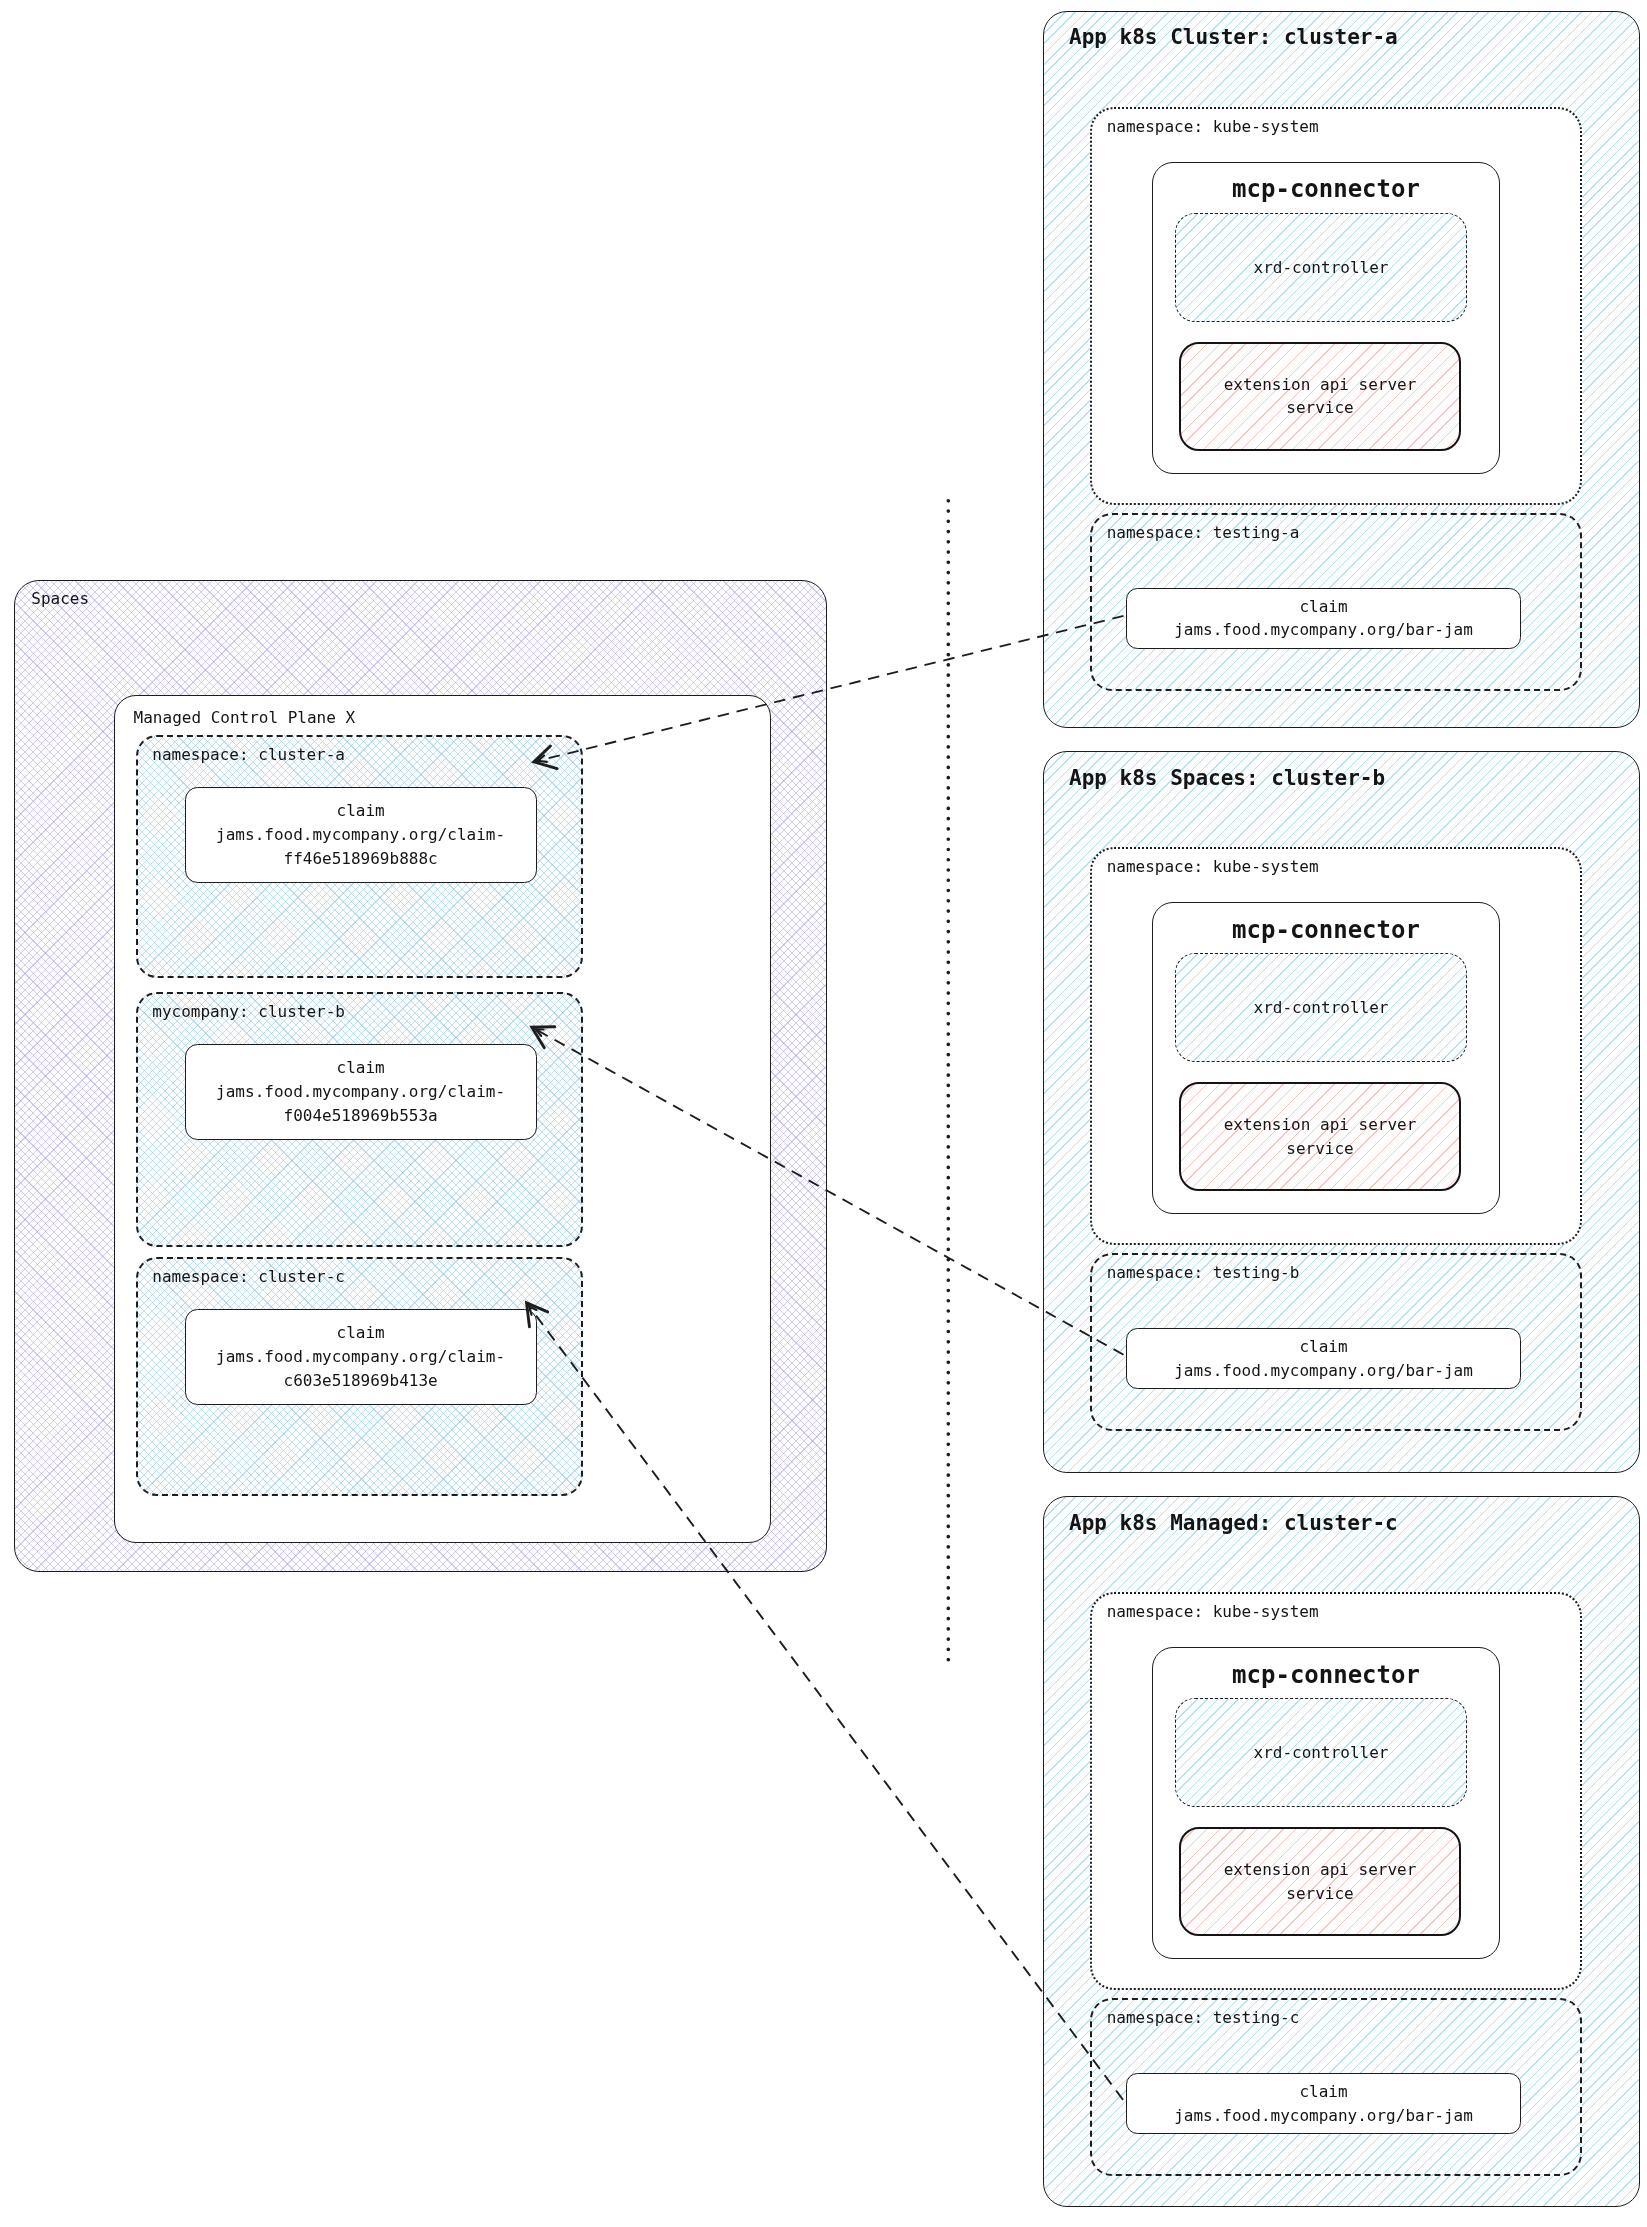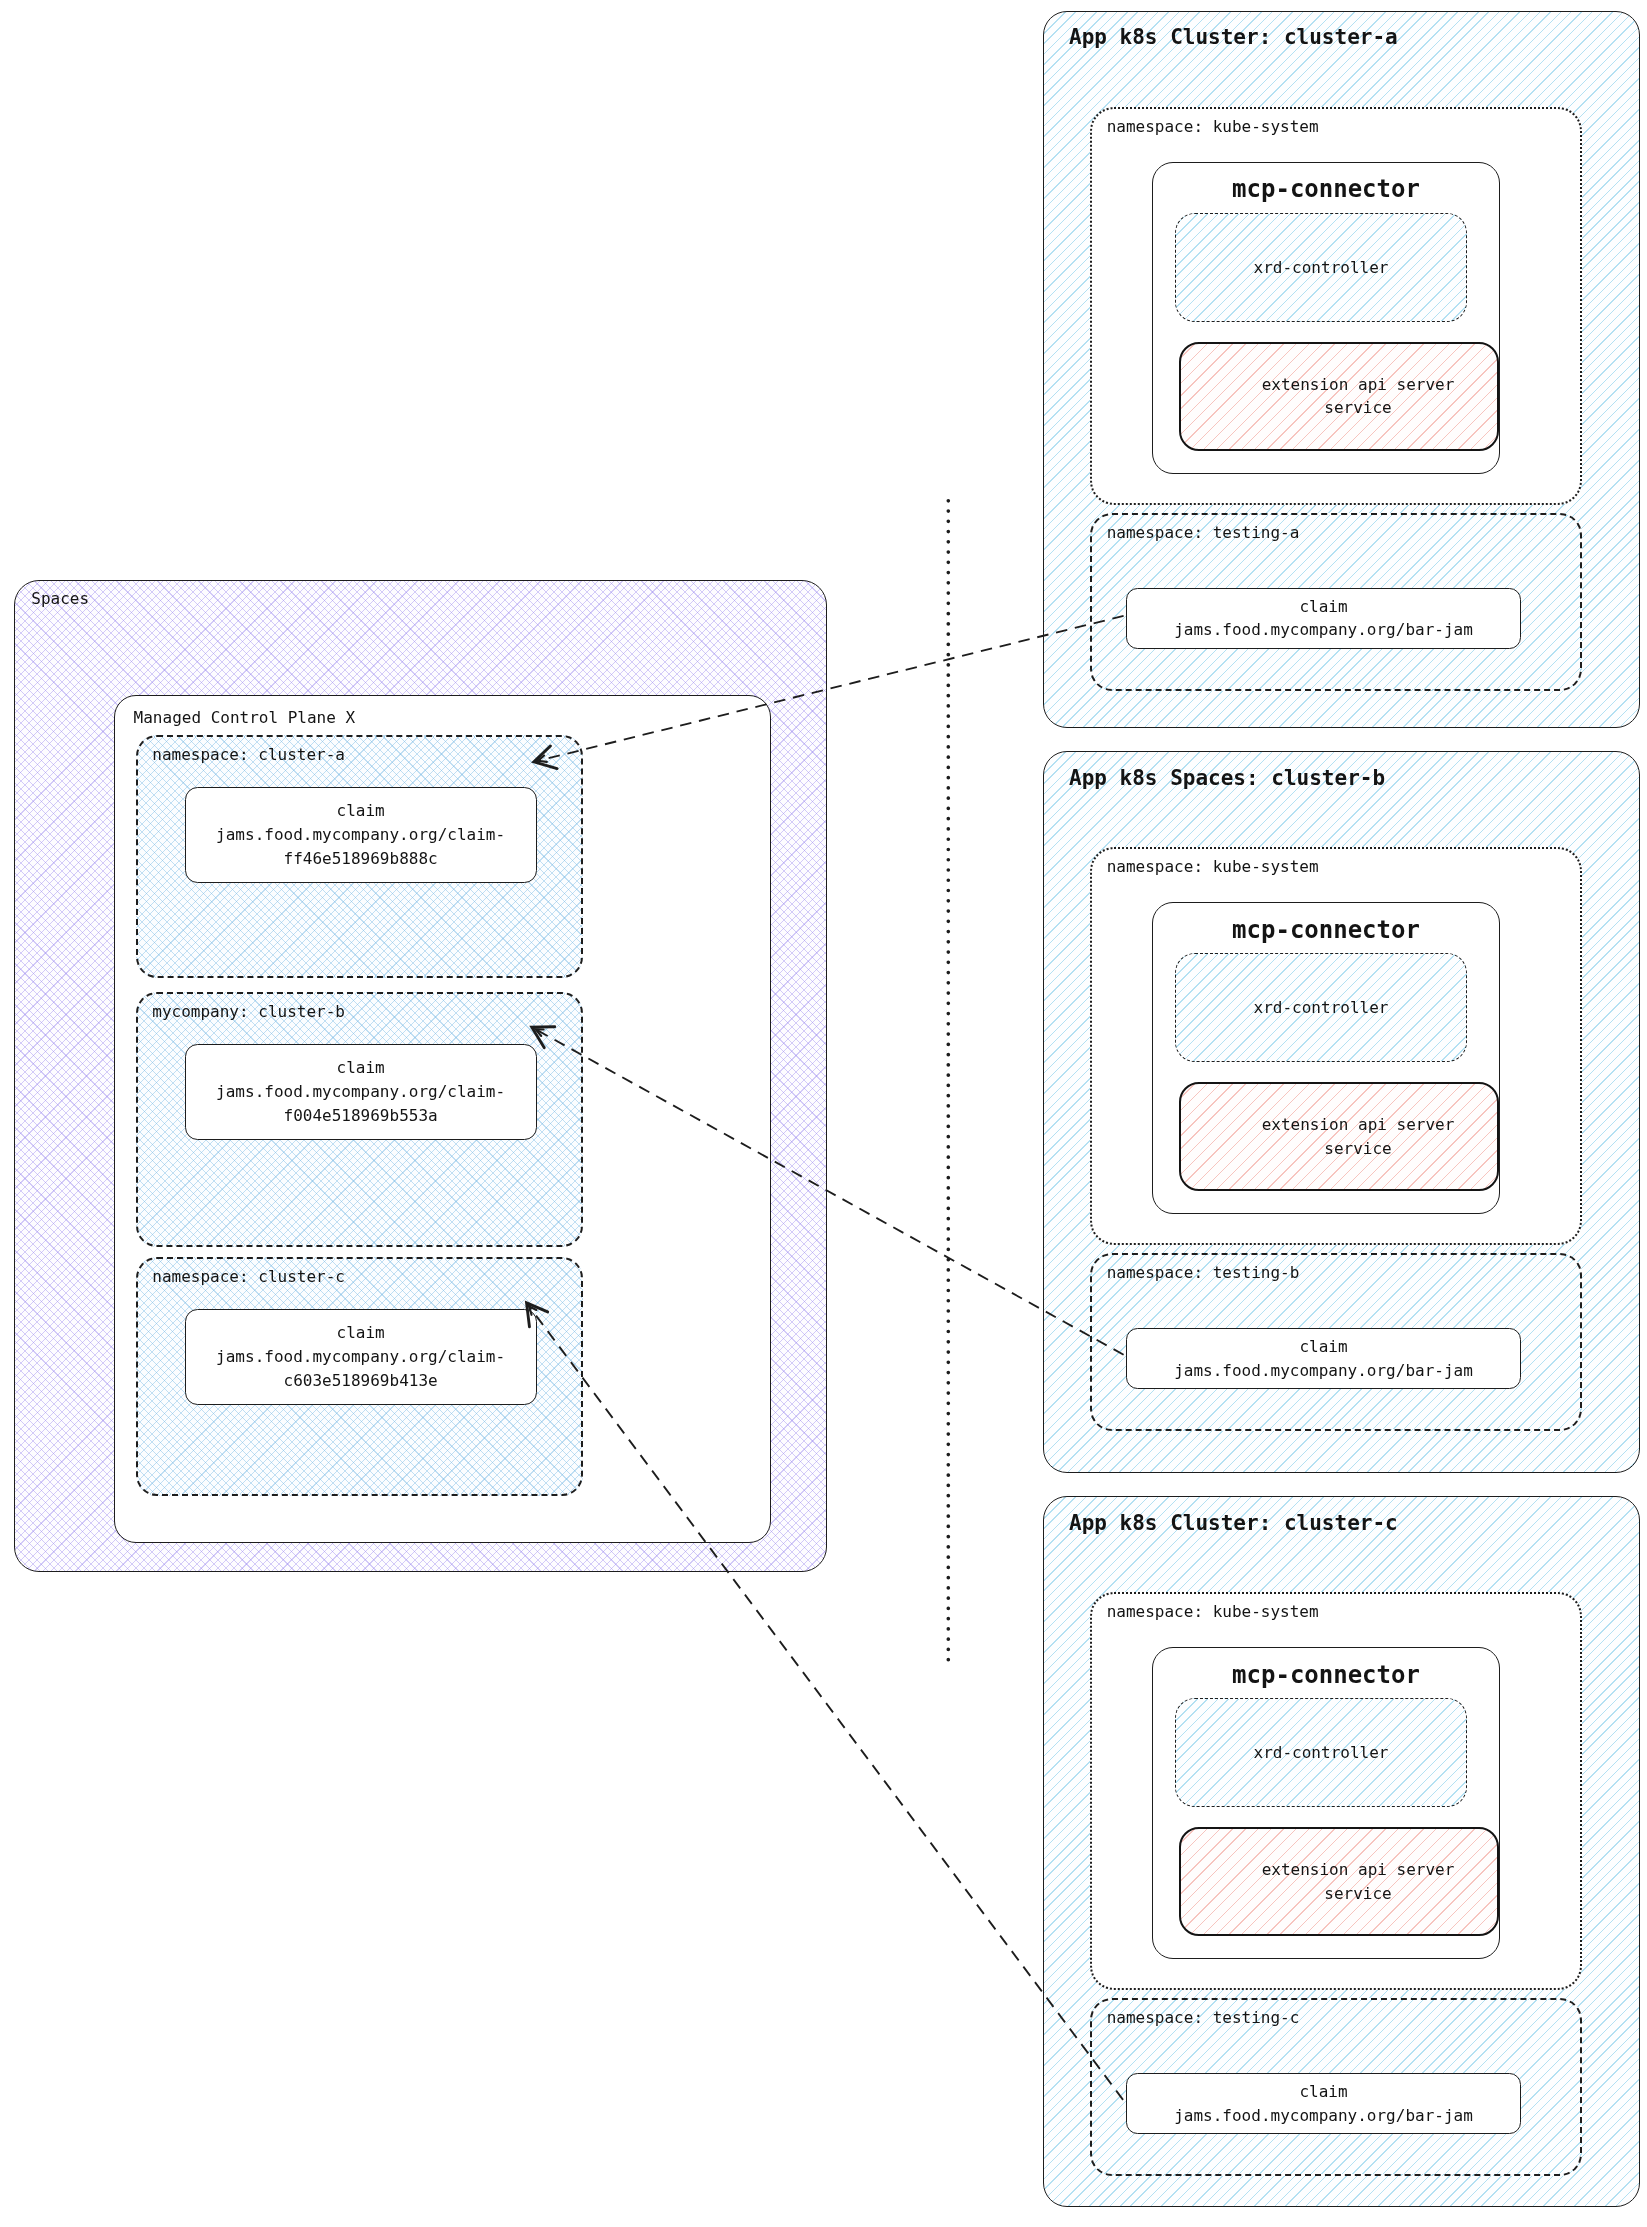--- a/index.html
+++ b/index.html
@@ -14,21 +14,20 @@
   
   .hatch-blue{
     background:
       repeating-linear-gradient(135deg, rgba(120,200,232,0.55) 0 1px, rgba(0,0,0,0) 1px 7.3px),
       #fdfeff;
   }
   .hatch-red{
     background:
       repeating-linear-gradient(135deg, rgba(240,150,140,0.55) 0 1px, rgba(0,0,0,0) 1px 9px),
       #fffdfd;
-    padding-left: 38px;
   }
   .cross-blue{
     background:
       repeating-linear-gradient(135deg, rgba(120,185,228,0.45) 0 0.8px, rgba(0,0,0,0) 0.8px 5.8px),
       repeating-linear-gradient(45deg, rgba(120,185,228,0.45) 0 0.8px, rgba(0,0,0,0) 0.8px 5.8px),
       #fbfdff;
   }
   .cross-purple{
     background:
       repeating-linear-gradient(135deg, rgba(152,134,238,0.42) 0 0.8px, rgba(0,0,0,0) 0.8px 5.8px),
@@ -185,21 +184,21 @@
     <div class="testing hatch-blue">
       <div class="ns-label">namespace: testing-b</div>
       <div class="tclaim">
         <div>claim</div>
         <div>jams.food.mycompany.org/bar-jam</div>
       </div>
     </div>
   </div>
 
   <div class="cluster cl-c hatch-blue">
-    <div class="cluster-title">App k8s Cluster: cluster-c</div>
+    <div class="cluster-title">App k8s Managed: cluster-c</div>
     <div class="kube">
       <div class="ns-label">namespace: kube-system</div>
       <div class="connector">
         <div class="connector-title">mcp-connector</div>
         <div class="xrd hatch-blue">
           <span>xrd-controller</span>
         </div>
         <div class="ext hatch-red">
           <span>extension api server</span>
           <span>service</span>

